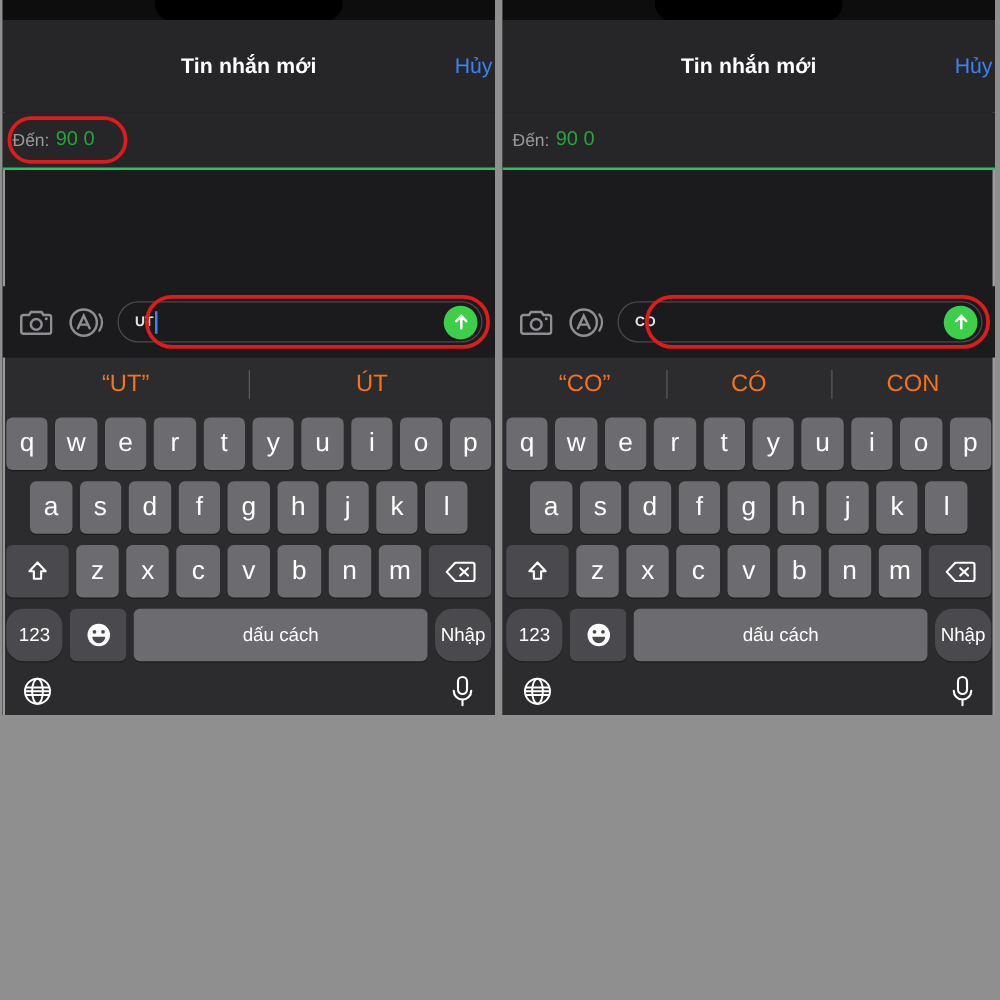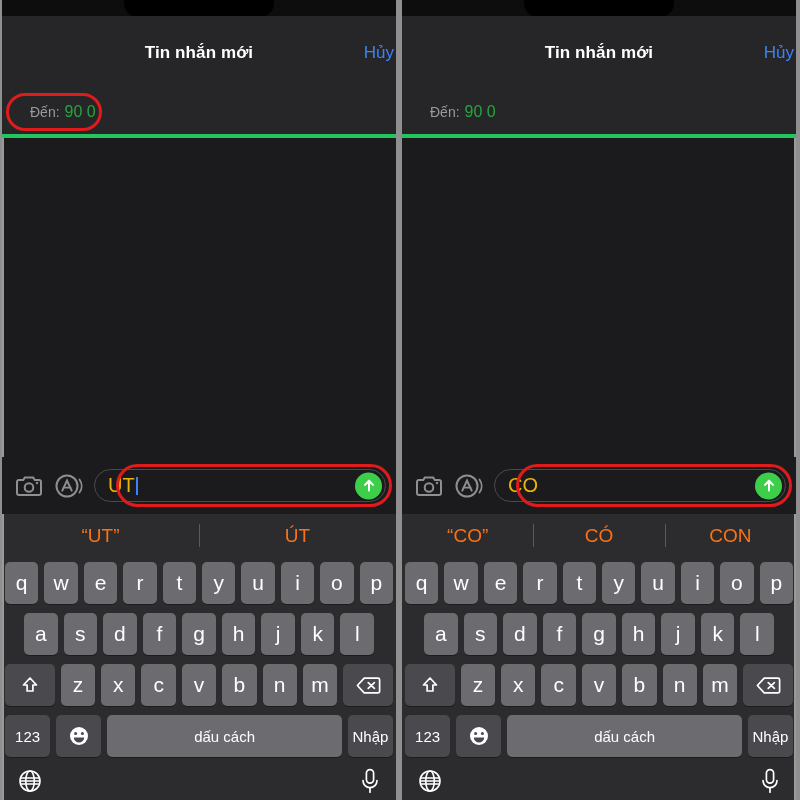--- a/index.html
+++ b/index.html
@@ -17,21 +17,21 @@
     width: 800px;
     height: 800px;
     background: #8f8f8f;
     display: flex;
     gap: 6px;
   }
 
   .phone {
     position: relative;
     width: 394px;
-    height: 800px;
+    height: 572px;
     background: #1c1c1e;
     overflow: hidden;
     display: flex;
     flex-direction: column;
   }
 
   .phone.left  { margin-left: 2px; }
   .phone.right { margin-left: 0px; }
 
   
@@ -79,22 +79,22 @@
   }
 
   
   .to-row {
     position: relative;
     height: 44px;
     background: #262628;
     flex: 0 0 auto;
     display: flex;
     align-items: center;
-    padding-left: 28px;
-    border-bottom: 4px solid #22c55e;
+    padding-left: 8px;
+    border-bottom: 2px solid #22c55e;
   }
   .to-label {
     color: #9a9a9e;
     font-size: 14px;
   }
   .to-value {
     color: #27a53c;
     font-size: 16px;
     margin-left: 5px;
   }
@@ -133,23 +133,24 @@
     height: 33px;
     border: 1px solid #4a4a52;
     border-radius: 17px;
     background: #1b1b1d;
     display: flex;
     align-items: center;
     padding: 0 36px 0 13px;
     box-sizing: border-box;
   }
   .input-text {
-    color: #eab308;
-    font-size: 20px;
+    color: #e5e5e5;
+    font-size: 11px;
     white-space: nowrap;
+    font-weight: bold;
   }
   .caret {
     display: inline-block;
     width: 2px;
     height: 18px;
     background: #3b82f6;
     margin-left: 1px;
     vertical-align: -3px;
   }
   .send-btn {
@@ -244,21 +245,21 @@
   .key.dark {
     background: #4a4a4e;
   }
   .key.wide { flex: 1.45 1 0; }
   .key.space {
     flex: 5.2 1 0;
     background: #6c6c70;
     font-size: 15px;
     text-align: right;
   }
-  .key.smalltxt { font-size: 15px; }
+  .key.smalltxt { font-size: 15px; border-radius: 14px; }
   .key svg { display: block; }
 
   .krow.r4 { gap: 6px; }
 
   
   .kbbottom {
     position: relative;
     height: 34px;
     display: flex;
     align-items: center;

